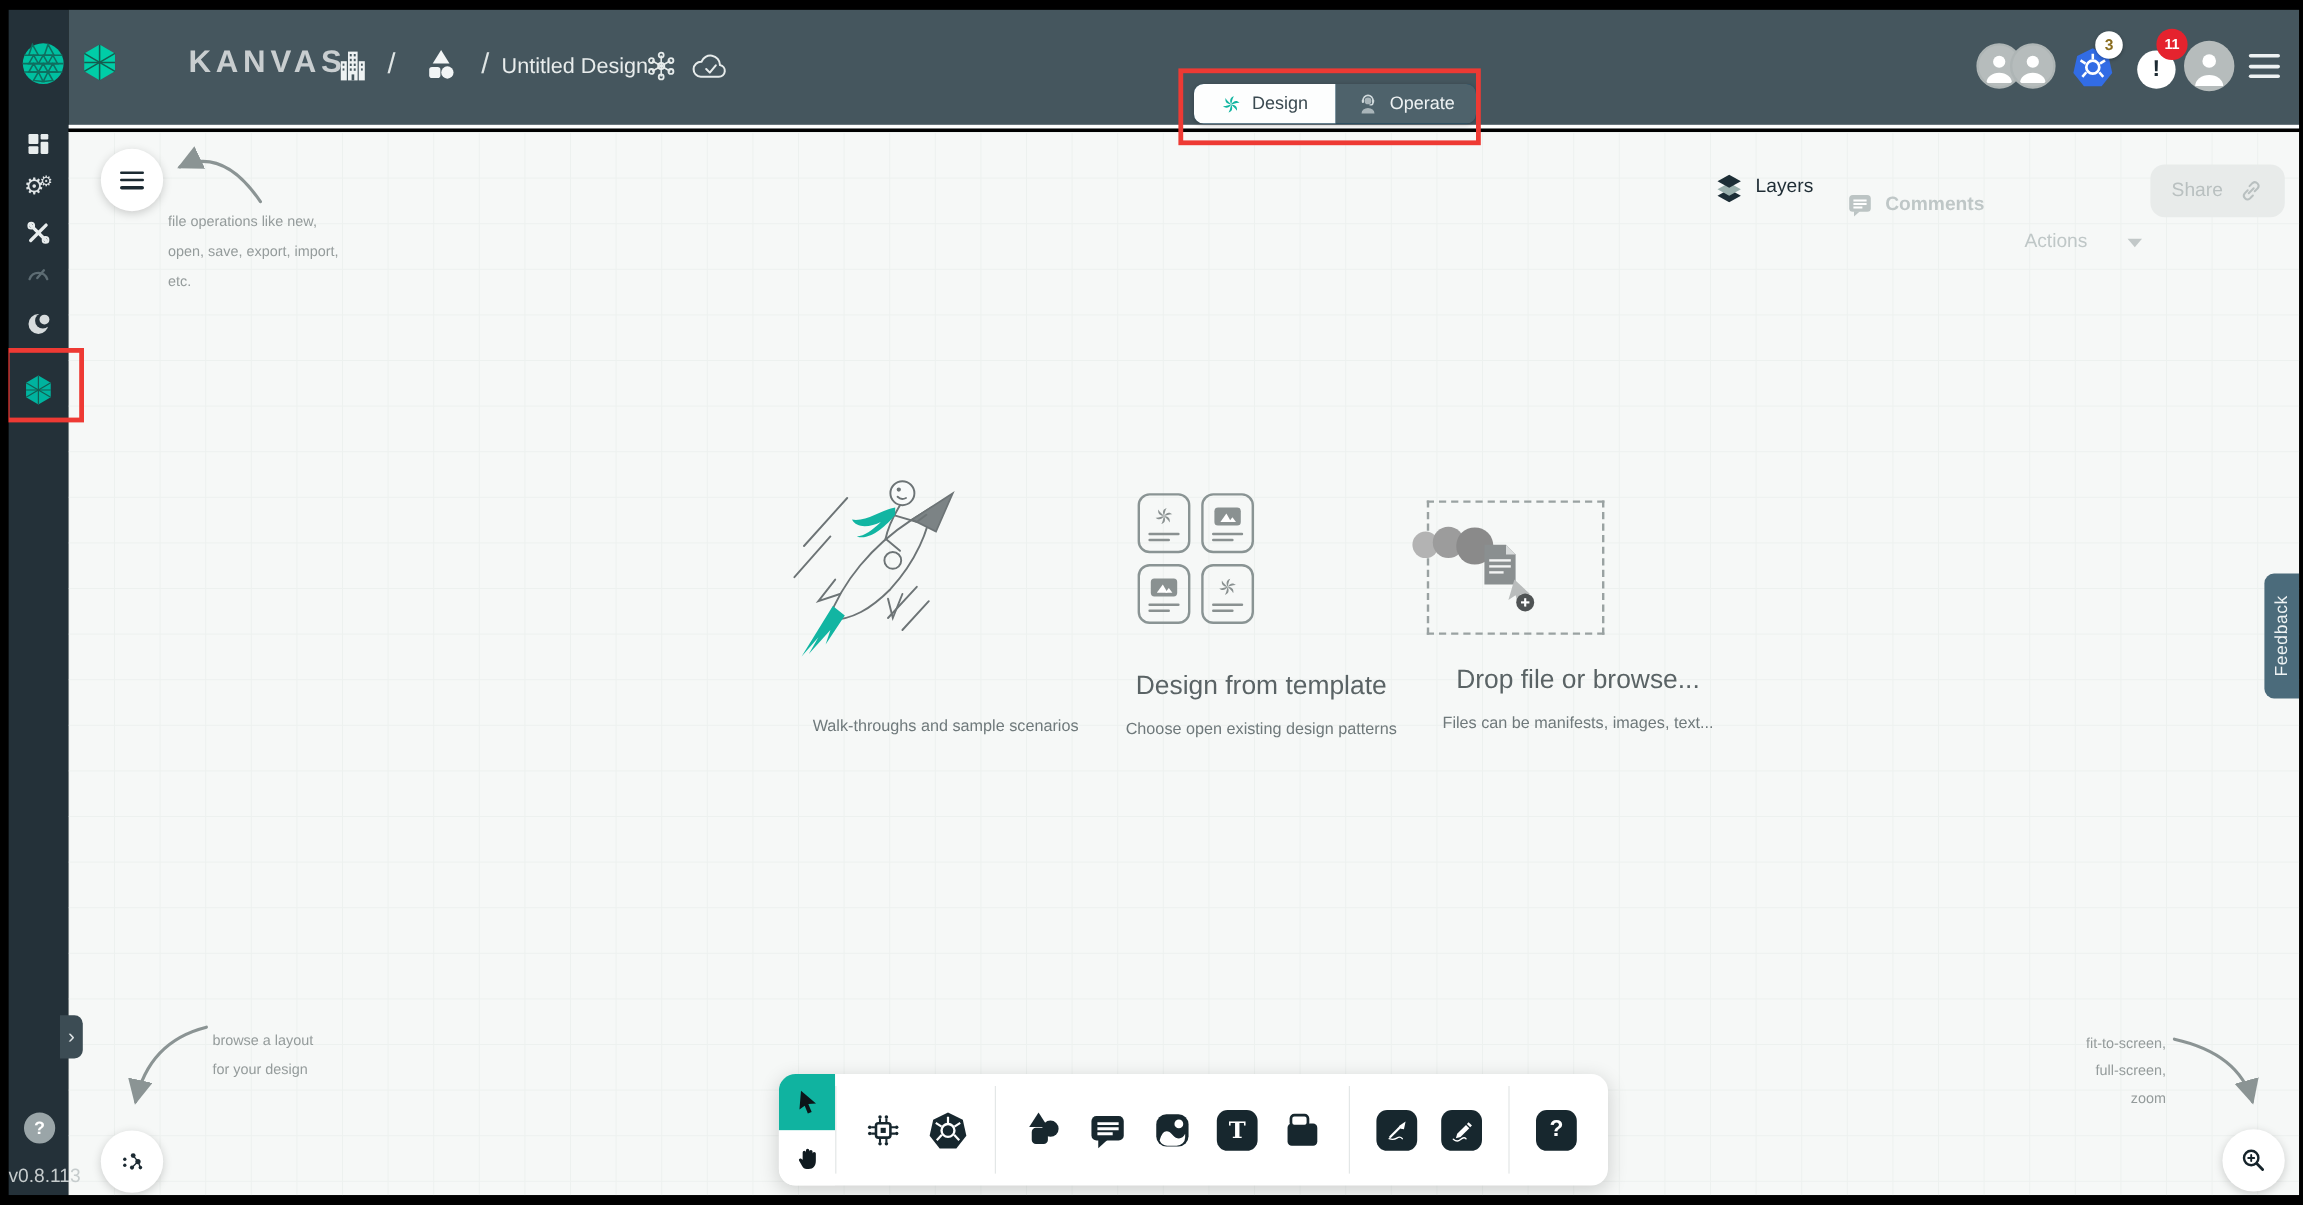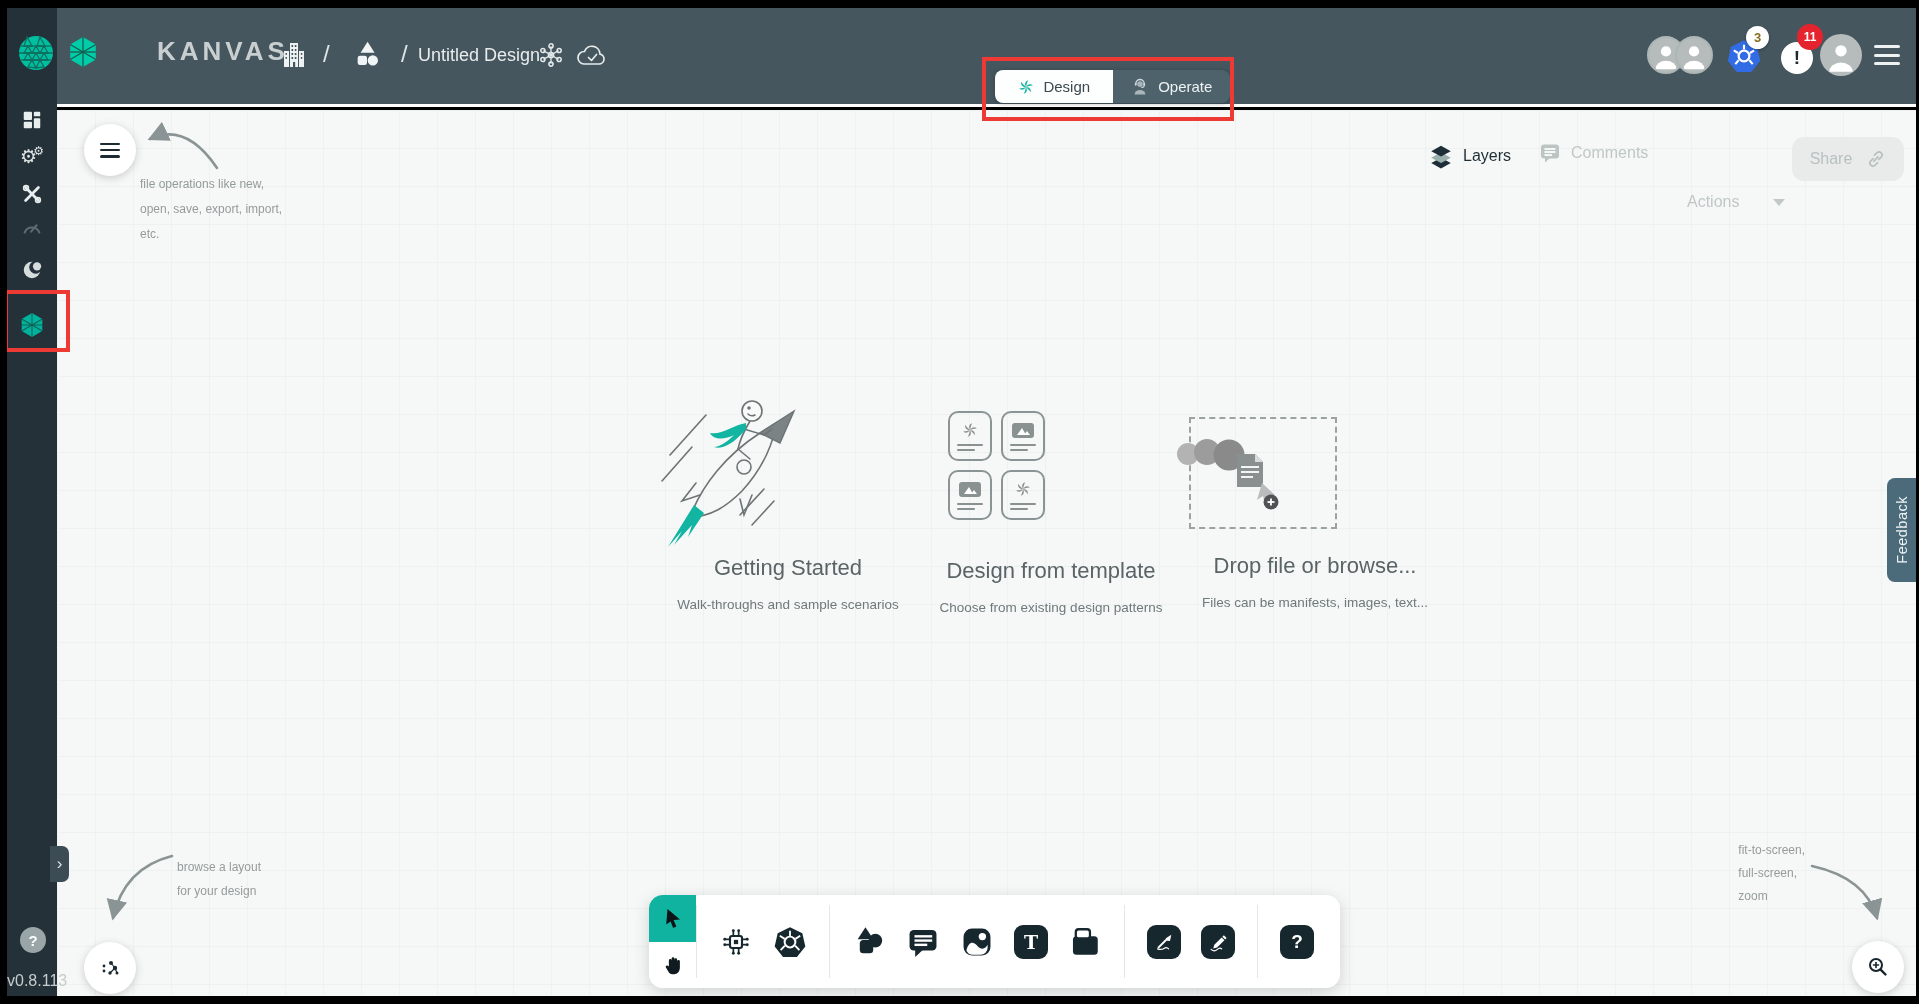--- a/index.html
+++ b/index.html
@@ -352,21 +352,21 @@
   </div>
 
   <div class="ctl" style="left:1371px; top:33px; color:#1f2d35;">
     <svg width="26" height="26" viewBox="0 0 24 24">
       <polygon points="12,13.5 21,18.5 12,23.5 3,18.5" fill="#1d2e36"></polygon>
       <polygon points="12,8.5 21,13.5 12,18.5 3,13.5" fill="#9ab0ad"></polygon>
       <polygon points="12,2.5 21,7.5 12,12.5 3,7.5" fill="#1d2e36"></polygon>
     </svg>
     <span>Layers</span>
   </div>
-  <div class="ctl ctl-dim" style="left:1481px; top:31px;">
+  <div class="ctl ctl-dim" style="left:1481px; top:49px;font-weight:bold;">
     <svg width="24" height="24" viewBox="0 0 24 24">
       <rect x="3" y="3.5" width="18" height="14" rx="3" fill="#bcc4c4"></rect>
       <polygon points="7,17 7,21.5 12,17" fill="#bcc4c4"></polygon>
       <g stroke="#fff" stroke-width="1.7">
           <line x1="6.5" y1="8" x2="17.5" y2="8"></line>
           <line x1="6.5" y1="11" x2="17.5" y2="11"></line>
           <line x1="6.5" y1="14" x2="14" y2="14"></line>
         </g>
     </svg>
     <span>Comments</span>
@@ -409,21 +409,20 @@
       <circle cx="104" cy="14" r="10" fill="#f8fafa"></circle>
       <path d="M100 17 q3 3 7 1"></path>
       <circle cx="101" cy="11" r="1" fill="#6d7476"></circle>
       <path d="M102 24 C96 34 92 42 90 52"></path>
       <path d="M96 32 L116 38 L124 32"></path>
       <path d="M90 52 L102 62"></path>
     </g>
 
     <path d="M98 26 C86 28 74 38 62 36 C66 44 78 42 86 38 C80 44 72 50 66 50 C76 54 90 42 98 32 Z" fill="#12b5a2"></path>
   </svg>
-  <div class="card-title" style="left:559px; top:445px; width:344px;">Getting Started</div>
   <div class="card-sub" style="left:539px; top:487px; width:384px;">Walk-throughs and sample scenarios</div>
 
   <div id="tmpl-tiles">
     <div class="tile">
       <svg width="18" height="18" viewBox="0 0 24 24" fill="#8a9191">
         <g>
           <path d="M12 12 C10 8 10.5 4.5 15 3 C13 6 13 9 12 12 Z"></path>
           <path d="M12 12 C10 8 10.5 4.5 15 3 C13 6 13 9 12 12 Z" transform="rotate(60 12 12)"></path>
           <path d="M12 12 C10 8 10.5 4.5 15 3 C13 6 13 9 12 12 Z" transform="rotate(120 12 12)"></path>
           <path d="M12 12 C10 8 10.5 4.5 15 3 C13 6 13 9 12 12 Z" transform="rotate(180 12 12)"></path>
@@ -469,21 +468,21 @@
           <path d="M12 12 C10 8 10.5 4.5 15 3 C13 6 13 9 12 12 Z" transform="rotate(300 12 12)"></path>
         </g>
       </svg>
       <div class="tile-lines">
           <div style="width:26px;"></div>
           <div style="width:18px;"></div>
         </div>
     </div>
   </div>
   <div class="card-title" style="left:822px; top:448px; width:344px;">Design from template</div>
-  <div class="card-sub" style="left:807px; top:490px; width:374px;">Choose from existing design patterns</div>
+  <div class="card-sub" style="left:807px; top:490px; width:374px;">Choose open existing design patterns</div>
 
   <div id="dropzone"></div>
   <svg class="abs" style="left:1132px; top:307px; overflow:visible;" width="148" height="112" viewBox="0 0 148 112">
     <circle cx="-1" cy="37" r="11" fill="#b3b3b3"></circle>
     <circle cx="18" cy="35" r="13" fill="#9c9c9c"></circle>
     <circle cx="40" cy="38" r="15.5" fill="#8a8a8a"></circle>
     <path d="M48 37 h18 l8 8 v25 h-26 Z" fill="#8a8f90"></path>
     <path d="M66 37 l8 8 h-8 Z" fill="#d9dcdc"></path>
     <g stroke="#f3f4f4" stroke-width="2">
         <line x1="52" y1="50" x2="70" y2="50"></line>
@@ -514,21 +513,21 @@
         </g>
       <circle cx="5" cy="9" r="1.4" fill="#1c2a32"></circle>
         <circle cx="5" cy="14" r="1.4" fill="#1c2a32"></circle>
       <circle cx="12" cy="6" r="2" fill="#1c2a32"></circle>
         <circle cx="16" cy="11" r="2.2" fill="#1c2a32"></circle>
       <circle cx="11" cy="16" r="1.7" fill="#1c2a32"></circle>
         <circle cx="18" cy="16" r="1.5" fill="#1c2a32"></circle>
     </svg>
   </div>
 
-  <div class="annot" style="right:111px; top:729px; line-height:23px; ">
+  <div class="annot" style="right:111px; top:748px; line-height:23px; text-align:right;">
     <div>fit-to-screen,</div>
     <div>full-screen,</div>
     <div>zoom</div>
   </div>
 
   <div class="fab" style="left:1795px; top:831px;">
     <svg width="24" height="24" viewBox="0 0 24 24" fill="none" stroke="#16242b" stroke-linecap="round">
       <circle cx="10" cy="10" r="6" stroke-width="2"></circle>
       <line x1="14.6" y1="14.6" x2="19.5" y2="19.5" stroke-width="2.4"></line>
       <line x1="10" y1="7.5" x2="10" y2="12.5" stroke-width="1.6"></line>

